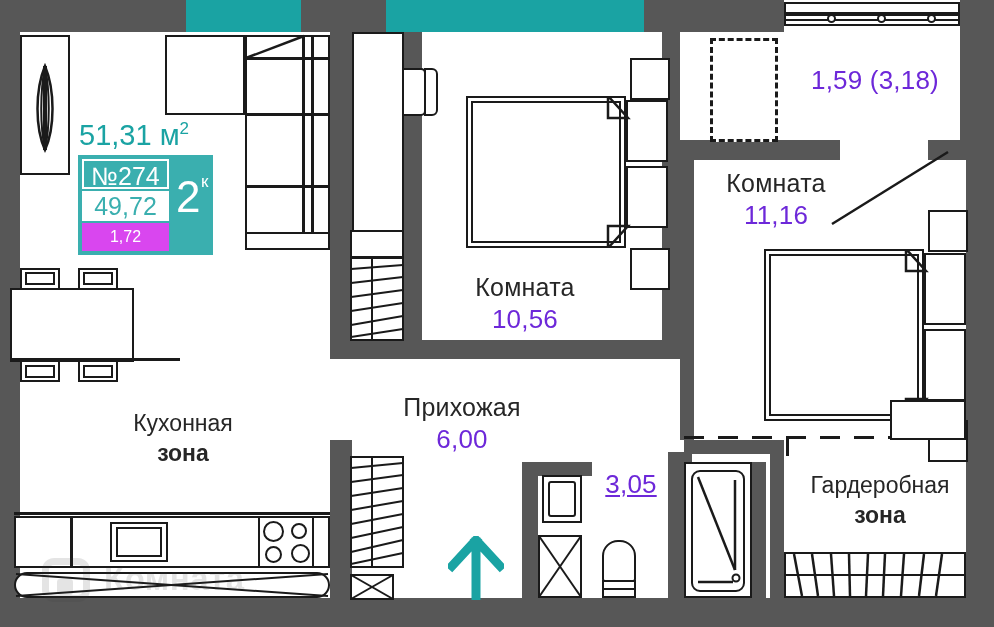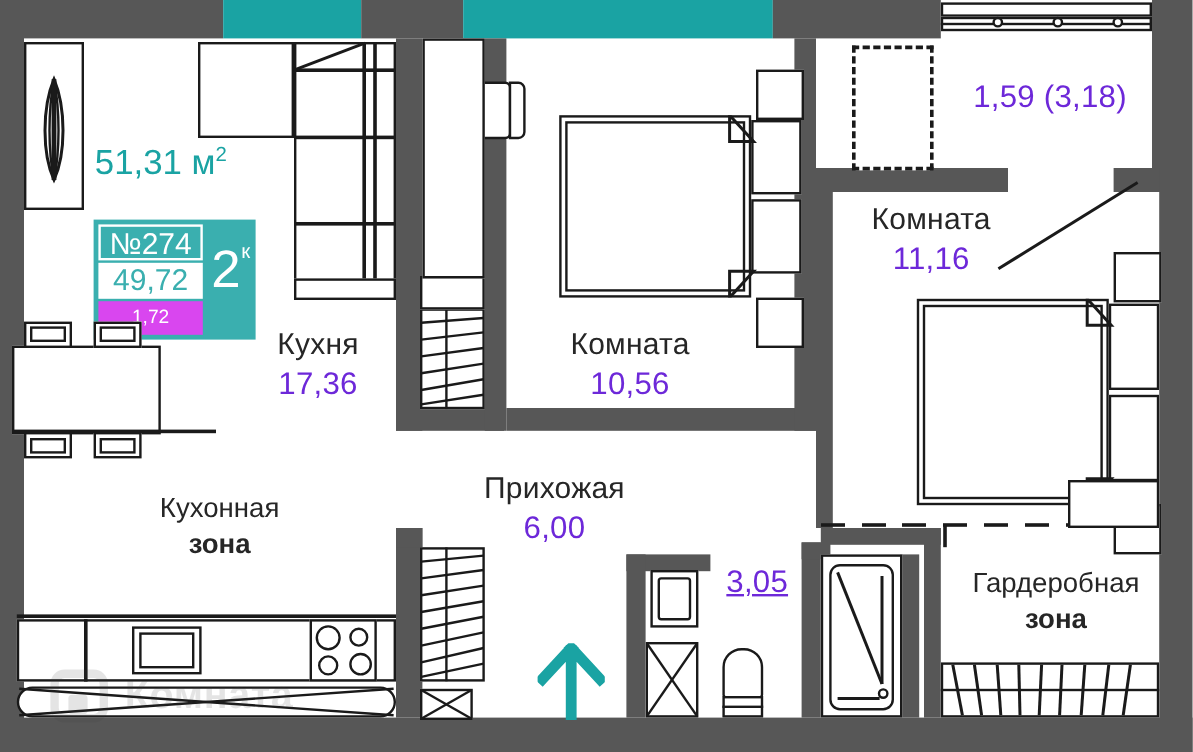--- a/index.html
+++ b/index.html
@@ -30,21 +30,21 @@
   .zone-label{
     position:absolute;text-align:center;color:#262626;
     font-size:23px;line-height:30px;font-weight:normal;
   }
   
   .fb{position:absolute;border:2.5px solid #1a1a1a;background:#fff;box-sizing:border-box;}
   .fbt{position:absolute;border:2px solid #1a1a1a;background:#fff;box-sizing:border-box;}
   .fline{position:absolute;background:#1a1a1a;}
 
   
-  #badge{position:absolute;left:78px;top:155px;width:135px;height:100px;margin-top:28px;}
+  #badge{position:absolute;left:78px;top:155px;width:135px;height:100px;}
   #badge .frame{position:absolute;inset:0;background:#3aafaf;}
   #badge .num{
     position:absolute;left:4px;top:4px;width:87px;height:30px;
     background:#3aafaf;color:#fff;font-size:25px;line-height:30px;text-align:center;
     border:2px solid #fff;box-sizing:border-box;
   }
   #badge .a1{
     position:absolute;left:4px;top:36px;width:87px;height:30px;background:#fff;
     color:#3aafaf;font-size:25px;line-height:30px;text-align:center;
   }
@@ -282,24 +282,20 @@
   <svg style="position:absolute;left:770px;top:480px;width:30px;height:90px;" viewBox="0 0 30 90"></svg>
 
   <svg style="position:absolute;left:448px;top:536px;width:56px;height:64px;" viewBox="0 0 56 64">
     <path d="M28 4 L52 30 M28 4 L4 30 M28 6 L28 64" fill="none" stroke="#1aa3a3" stroke-width="9" stroke-linecap="square"></path>
   </svg>
 
   <svg style="position:absolute;left:830px;top:150px;width:130px;height:80px;" viewBox="0 0 130 80">
     <line x1="118" y1="2" x2="2" y2="74" stroke="#1a1a1a" stroke-width="2.5"></line>
   </svg>
 
-  <div class="room-label" style="left:155px;top:272px;width:220px;">
-    <div>Кухня</div>
-    <div class="room-area">17,36</div>
-  </div>
 
   <div class="room-label" style="left:415px;top:272px;width:220px;">
     <div>Комната</div>
     <div class="room-area">10,56</div>
   </div>
 
   <div class="room-label" style="left:666px;top:168px;width:220px;">
     <div>Комната</div>
     <div class="room-area">11,16</div>
   </div>

